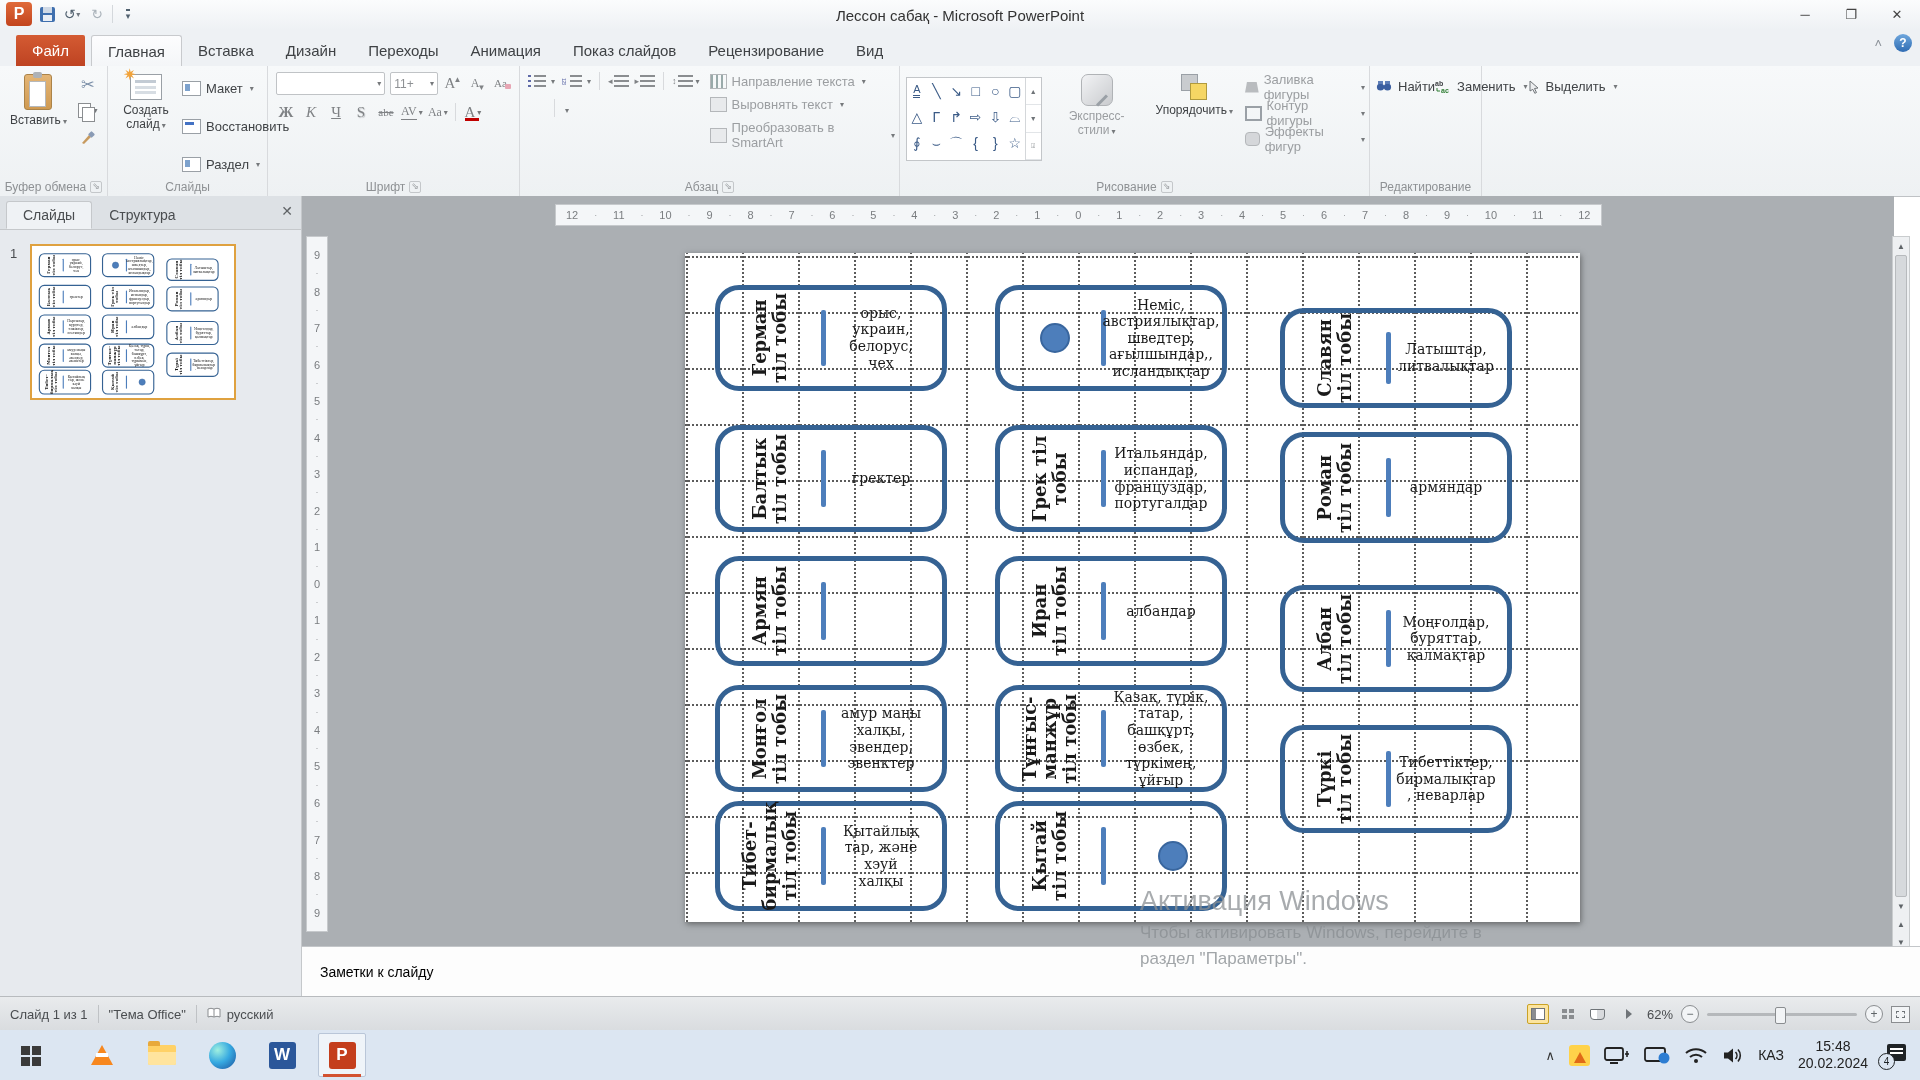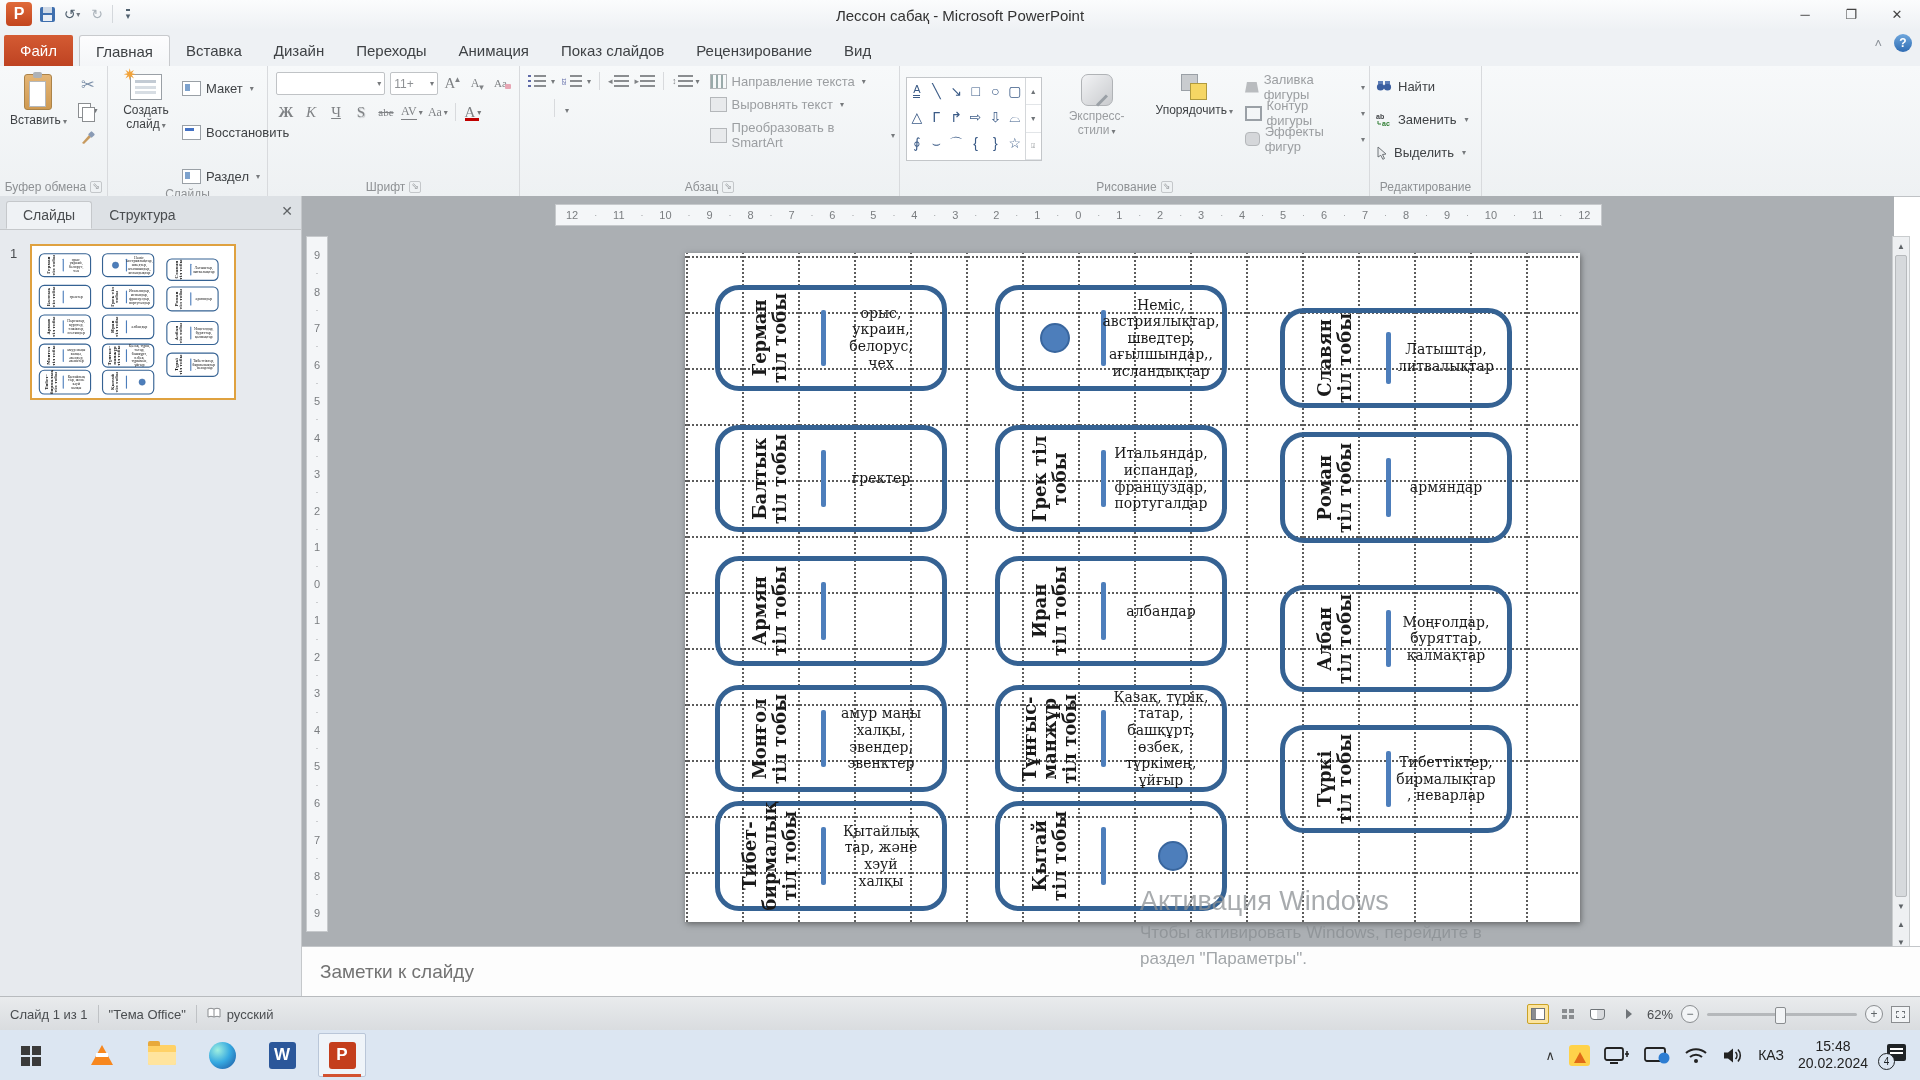--- a/index.html
+++ b/index.html
@@ -20,21 +20,21 @@
   .grayed{opacity:.45;}
   .ovl-caret{border-top:2px solid #51616f;font-size:9px;line-height:8px;padding-top:1px;color:#51616f;}
   .title{position:absolute;left:0;right:0;top:0;height:30px;display:flex;align-items:center;justify-content:center;
          font-size:15px;color:#333;}
   .winbtns{position:absolute;right:0;top:0;display:flex;}
   .winbtn{width:46px;height:29px;display:flex;align-items:center;justify-content:center;font-size:13px;color:#444;}
   
   .tabsrow{position:absolute;left:0;top:30px;width:1920px;height:36px;background:#eef1f4;}
   #ribbon-tabs{position:absolute;left:4px;bottom:0;display:flex;height:31px;}
   .rtab{padding:0 16px;display:flex;align-items:center;font-size:15px;color:#3f4245;}
-  .rtab.file{background:linear-gradient(#d45b33,#be4322);color:#fff;margin-right:6px;border-radius:2px 2px 0 0;}
+  .rtab.file{background:linear-gradient(#d45b33,#be4322);color:#fff;margin-right:6px;border-radius:2px 2px 0 0;margin-left:12px;}
   .rtab.active{background:linear-gradient(#fdfdfe,#f4f6f8);border:1px solid #c8cacd;border-bottom:none;border-radius:3px 3px 0 0;}
   .tabsrow-right{position:absolute;right:8px;top:4px;display:flex;align-items:center;gap:12px;}
   .ribbon-min{color:#8a9097;font-size:13px;}
   .help-circle{width:18px;height:18px;border-radius:50%;background:linear-gradient(#6fa7dd,#2f6cb3);
                color:#fff;font-size:12px;font-weight:bold;display:flex;align-items:center;justify-content:center;}
   
   .ribbon{position:absolute;left:0;top:66px;width:1920px;height:130px;
           background:linear-gradient(#f7f9fa,#eef1f3);border-bottom:1px solid #bfc2c5;display:flex;}
   .rgroup{position:relative;height:100%;border-right:1px solid #d8dadd;box-sizing:border-box;display:flex;flex-direction:column;}
   .gbody{flex:1;display:flex;padding:5px 4px 0 6px;gap:4px;}
@@ -145,21 +145,21 @@
   .card-right{position:absolute;left:108px;right:8px;top:0;height:100%;display:flex;align-items:center;justify-content:center;
               white-space:pre-line;text-align:center;font-family:"DejaVu Serif","Liberation Serif",serif;
               font-size:14px;line-height:1.18;color:#1a1a1a;}
   .card-dot{position:absolute;width:26px;height:26px;border-radius:50%;background:#4d7ebb;border:2px solid #39669e;top:50%;transform:translateY(-50%);}
   .card-dot.left-dot{left:40px;}
   .card-dot.right-dot{left:158px;}
   .vscroll{position:absolute;left:1892px;top:236px;width:18px;height:754px;background:#eef0f2;border:1px solid #c9ccce;box-sizing:border-box;}
   .vs-btn{height:18px;display:flex;align-items:center;justify-content:center;font-size:8px;color:#5f6468;}
   .vs-thumb{margin:0 2px;height:640px;background:#d6d9dc;border:1px solid #b7babd;border-radius:2px;}
   .notesbar{position:absolute;left:302px;top:946px;width:1618px;height:50px;background:#fdfdfd;border-top:1px solid #c3c6c9;
-            display:flex;align-items:center;padding-left:18px;box-sizing:border-box;font-size:19px;color:#737373;}
+            display:flex;align-items:center;padding-left:18px;box-sizing:border-box;font-size:14px;color:#000000;}
   
   .watermark{position:absolute;left:1140px;top:886px;width:460px;z-index:30;color:#8b9094;pointer-events:none;}
   .watermark .wl1{font-size:27px;opacity:.75;}
   .watermark .wl2,.watermark .wl3{font-size:17px;opacity:.8;margin-top:6px;}
   
   .statusbar{position:absolute;left:0;top:996px;width:1920px;height:34px;
              background:linear-gradient(#e9ebed,#d9dcdf);border-top:1px solid #b8bbbe;display:flex;align-items:center;font-size:13px;color:#4a4d50;}
   .st-item{padding:0 10px;display:flex;align-items:flex-start;gap:6px;}
   .st-sep{width:1px;height:18px;background:#bfc2c5;}
   .st-right{margin-left:auto;display:flex;align-items:center;gap:8px;padding-right:10px;}
@@ -280,21 +280,21 @@
           <span class="launcher">⇘</span>
         </div>
     </div>
 
     <div class="rgroup" style="width:160px">
       <div class="gbody">
         <div class="bigbtn">
           <div class="icon-newslide"></div>
           <div class="biglabel dd" style="width:56px">Создать слайд</div>
         </div>
-        <div class="minicol" style="gap:22px;padding-top:6px">
+        <div class="minicol" style="gap:16px;padding-top:6px">
           <div class="srow dd">
               <span class="ico-slide"></span>
               <span>Макет</span>
             </div>
           <div class="srow">
               <span class="ico-slide reset"></span>
               <span>Восстановить</span>
             </div>
           <div class="srow dd">
               <span class="ico-slide"></span>
@@ -472,21 +472,21 @@
             </div>
         </div>
       </div>
       <div class="glabel">
           <span>Рисование</span>
           <span class="launcher">⇘</span>
         </div>
     </div>
 
     <div class="rgroup" style="width:112px">
-      <div class="gbody" style="flex-direction:column;gap:8px;padding-top:8px">
+      <div class="gbody" style="gap:0;padding-top:8px">
         <div class="erow">
           <svg width="16" height="13" viewBox="0 0 16 13">
               <circle cx="4.5" cy="7" r="3.6" fill="#3b5fa0"></circle>
               <circle cx="11.5" cy="7" r="3.6" fill="#3b5fa0"></circle>
               <rect x="6" y="5.5" width="4" height="3" fill="#3b5fa0"></rect>
               <rect x="2" y="1" width="5" height="3" fill="#5f7fb8"></rect>
               <rect x="9" y="1" width="5" height="3" fill="#5f7fb8"></rect>
             </svg>
           <span>Найти</span>
         </div>

